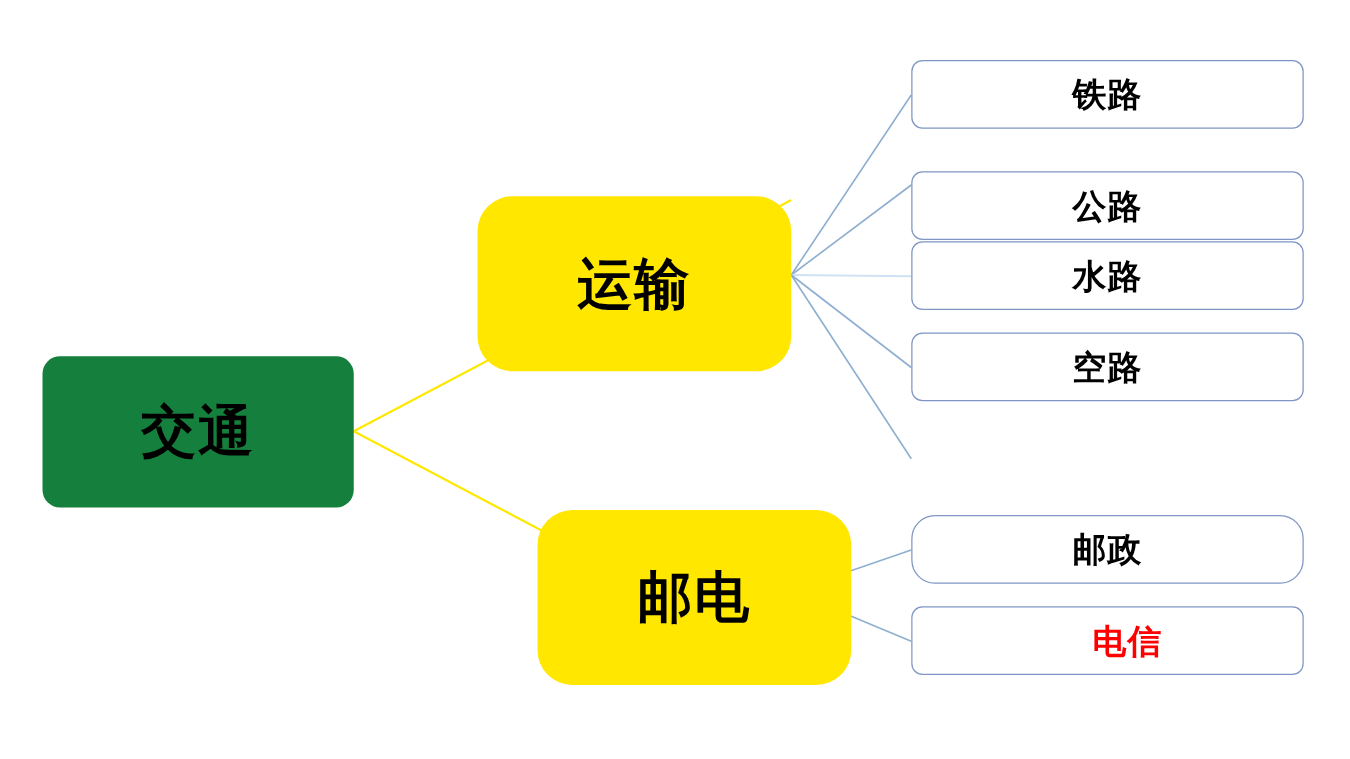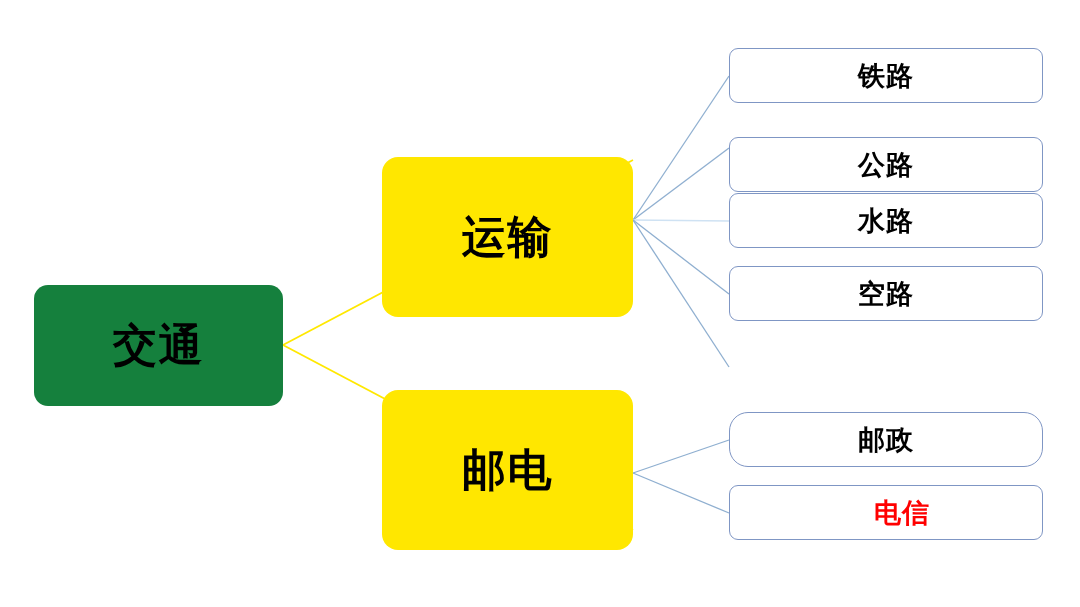--- a/index.html
+++ b/index.html
@@ -45,28 +45,28 @@
     height: 121px;
     background: #15803d;
     border-radius: 14px;
     color: #000000;
     font-size: 44px;
   }
   
   .node-branch {
     left: 382px;
     width: 251px;
-    height: 160px;
+    height: 140px;
     background: #FFE700;
-    border-radius: 16px;
+    border-radius: 28px;
     color: #000000;
     font-size: 44px;
   }
   .node-branch.b0 { top: 157px; }
-  .node-branch.b1 { top: 390px; }
+  .node-branch.b1 { top: 408px; margin-left: 48px; }
   
   .node-leaf {
     left: 729px;
     width: 314px;
     height: 55px;
     background: #ffffff;
     border: 1.6px solid #7F96C4;
     border-radius: 9px;
     color: #000000;
     font-size: 27px;

